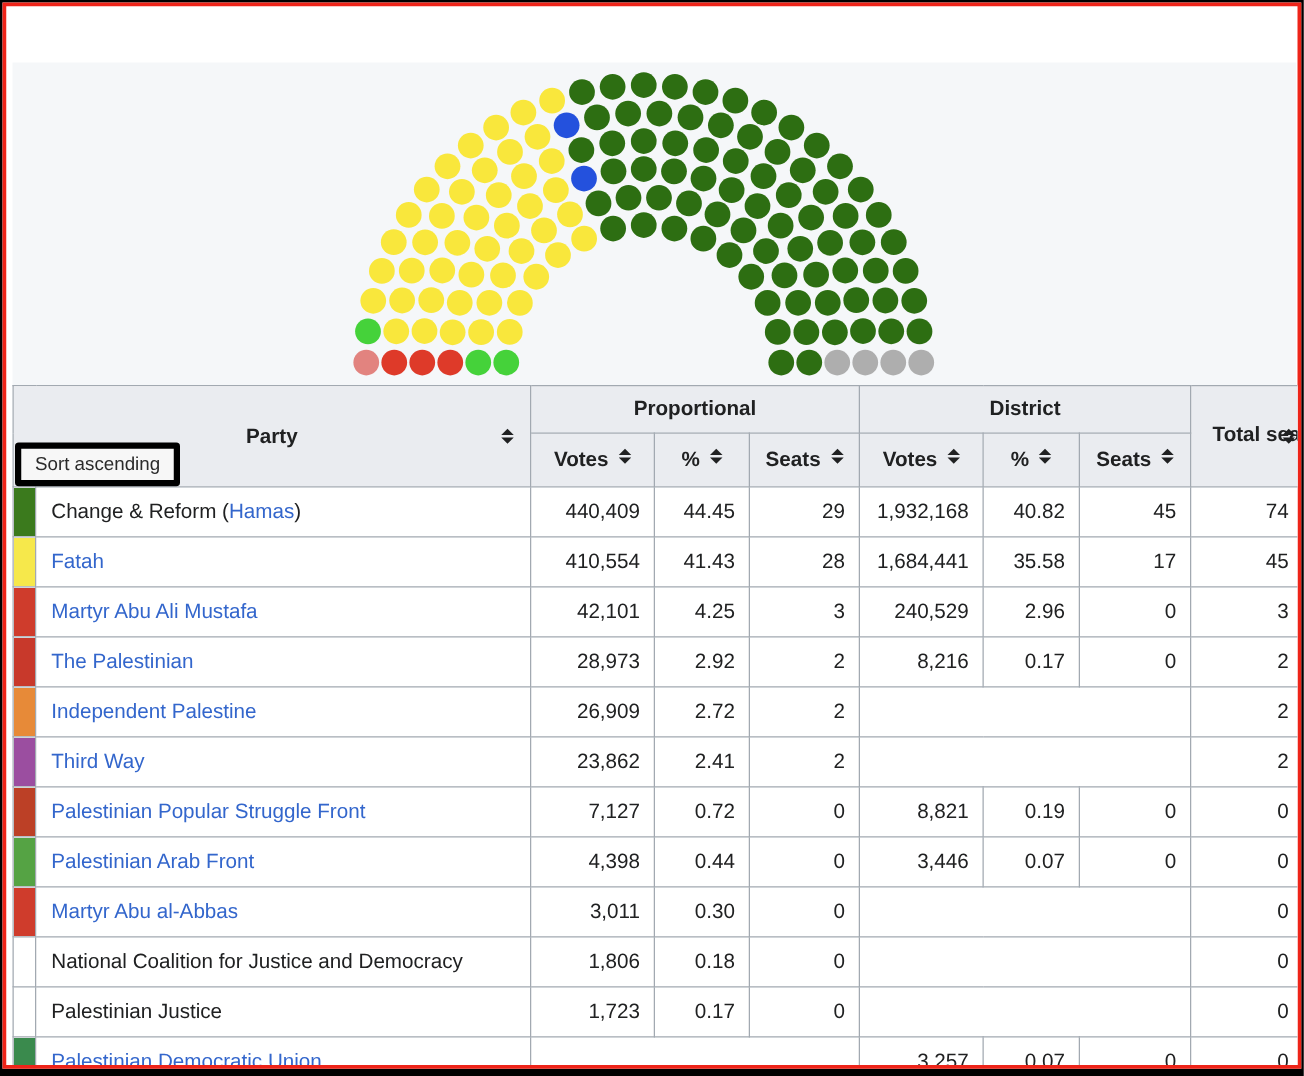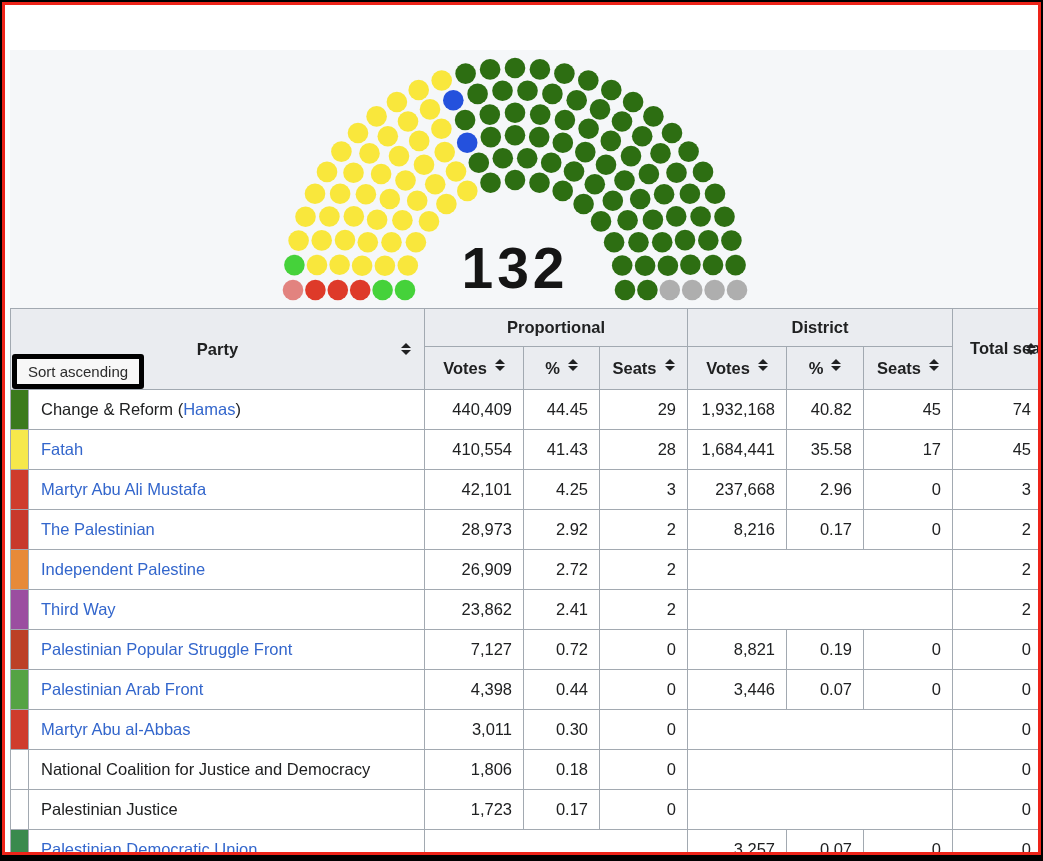--- a/index.html
+++ b/index.html
@@ -193,21 +193,20 @@
         <circle cx="680.4" cy="214.8" r="10.3" fill="#2d6e12"></circle>
         <circle cx="703.0" cy="215.0" r="10.3" fill="#2d6e12"></circle>
         <circle cx="725.6" cy="215.1" r="10.3" fill="#2d6e12"></circle>
         <circle cx="615.0" cy="240.0" r="10.3" fill="#2d6e12"></circle>
         <circle cx="637.4" cy="240.0" r="10.3" fill="#2d6e12"></circle>
         <circle cx="659.8" cy="240.0" r="10.3" fill="#aeaeae"></circle>
         <circle cx="682.2" cy="240.0" r="10.3" fill="#aeaeae"></circle>
         <circle cx="704.6" cy="240.0" r="10.3" fill="#aeaeae"></circle>
         <circle cx="727.0" cy="240.0" r="10.3" fill="#aeaeae"></circle>
       </svg>
-    <div class="total-label">132</div>
   </div>
 
   <table class="results">
     <colgroup>
       <col style="width:18px">
         <col style="width:396px">
         <col style="width:99px">
       <col style="width:76px">
         <col style="width:88px">
         <col style="width:99px">
@@ -315,21 +314,21 @@
           <td class="num">35.58</td>
           <td class="num">17</td>
           <td class="num">45</td>
         </tr>
         <tr>
           <td class="swatch" style="background: rgb(207, 60, 44);"></td>
           <td class="party-name"><a class="party-link" href="#">Martyr Abu Ali Mustafa</a></td>
           <td class="num">42,101</td>
           <td class="num">4.25</td>
           <td class="num">3</td>
-          <td class="num">237,668</td>
+          <td class="num">240,529</td>
           <td class="num">2.96</td>
           <td class="num">0</td>
           <td class="num">3</td>
         </tr>
         <tr>
           <td class="swatch" style="background: rgb(200, 57, 43);"></td>
           <td class="party-name"><a class="party-link" href="#">The Palestinian</a></td>
           <td class="num">28,973</td>
           <td class="num">2.92</td>
           <td class="num">2</td>

